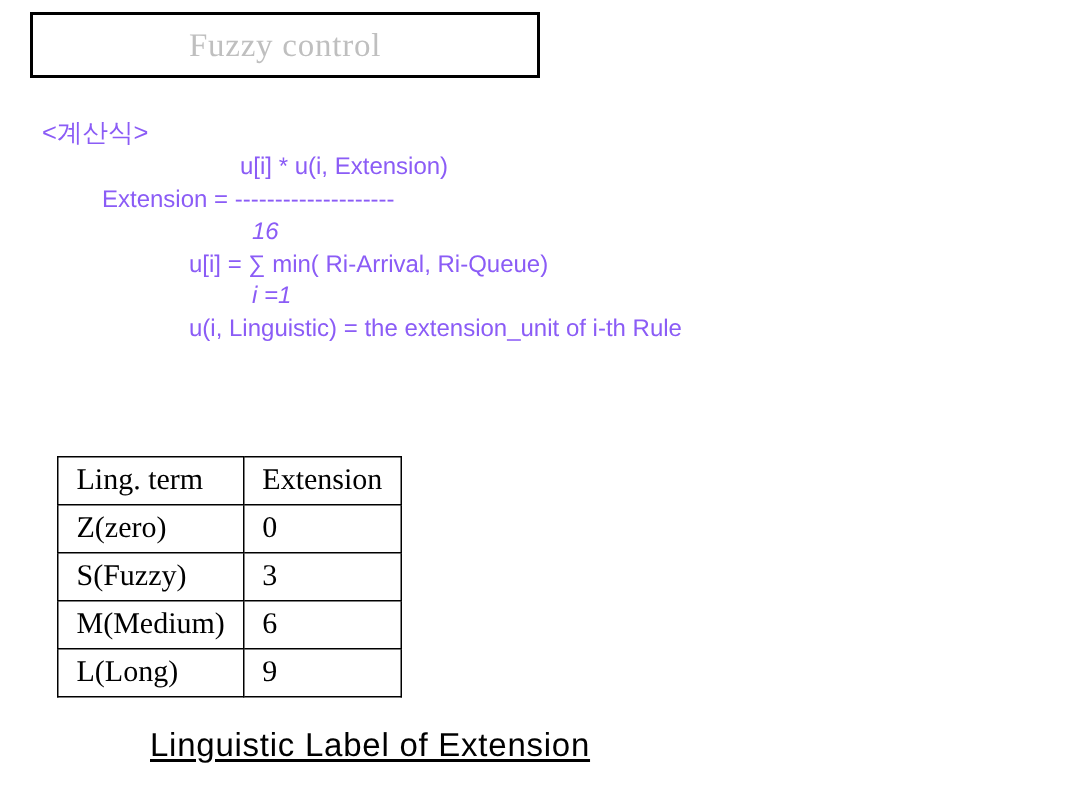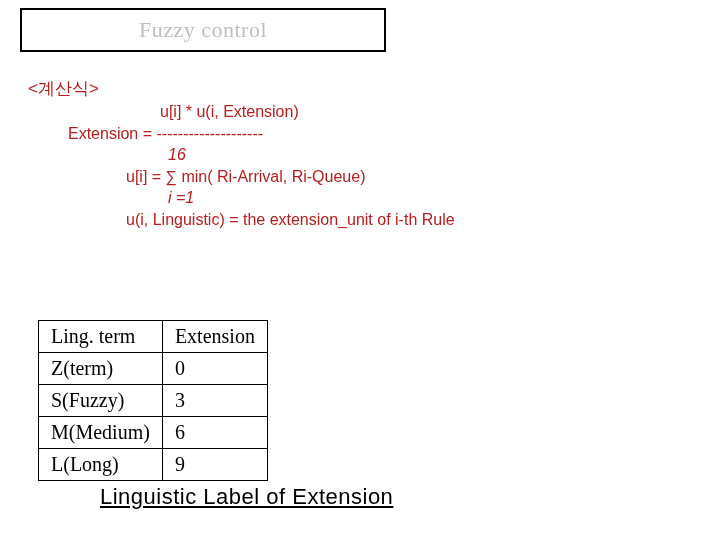--- a/index.html
+++ b/index.html
@@ -10,50 +10,49 @@
     height: 540px;
     font-family: "Times New Roman", serif;
     background: #fff;
     color: #000;
     position: relative;
   }
   .title-box {
     position: absolute;
     left: 20px;
     top: 8px;
-    width: 366px;
+    width: 340px;
     height: 44px;
     border: 2px solid #000;
     display: flex;
     align-items: center;
     justify-content: center;
   }
   .title-text {
     font-size: 22px;
     color: #bfbfbf;
     font-weight: normal;
     letter-spacing: 0.5px;
   }
   .formula-block {
     position: absolute;
     left: 28px;
     top: 78px;
     font-family: Arial, "Malgun Gothic", sans-serif;
     font-size: 16px;
     line-height: 1.35;
-    color: #b91c1c;
+    color: #8b5cf6;
   }
   .formula-heading {
     font-size: 17px;
   }
   .table-wrap {
     position: absolute;
     left: 38px;
     top: 304px;
-    margin-top: 16px;
   }
   .ext-table {
     border-collapse: collapse;
   }
   .ext-table th, .ext-table td {
     border: 1px solid #000;
     padding: 4px 12px;
     text-align: left;
     font-family: "Times New Roman", serif;
     font-size: 20px;
@@ -95,21 +94,21 @@
 </div>
 
 <div class="table-wrap">
   <table class="ext-table">
     <tbody>
         <tr>
       <th>Ling. term</th>
       <th>Extension</th>
     </tr>
     <tr>
-      <td>Z(term)</td>
+      <td>Z(zero)</td>
       <td>0</td>
     </tr>
     <tr>
       <td>S(Fuzzy)</td>
       <td>3</td>
     </tr>
     <tr>
       <td>M(Medium)</td>
       <td>6</td>
     </tr>

